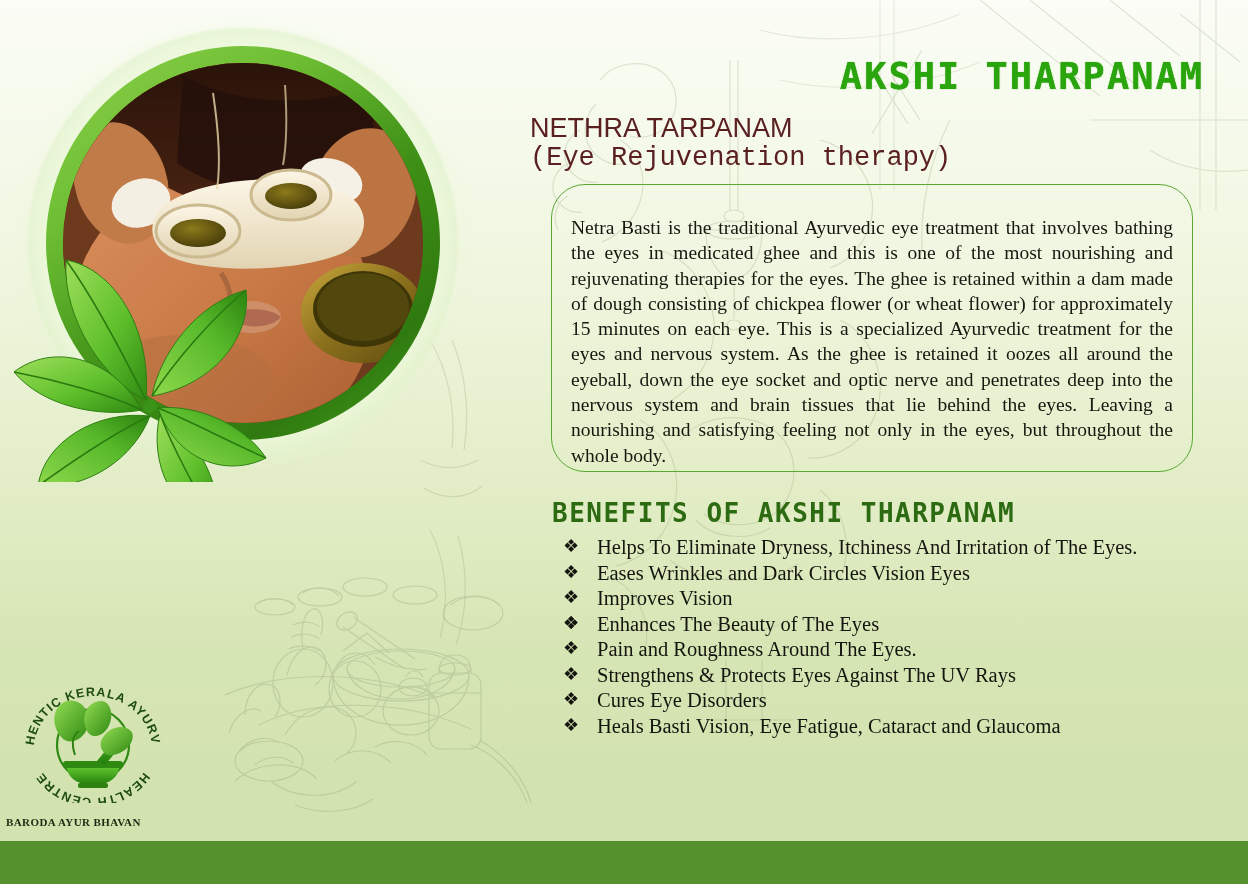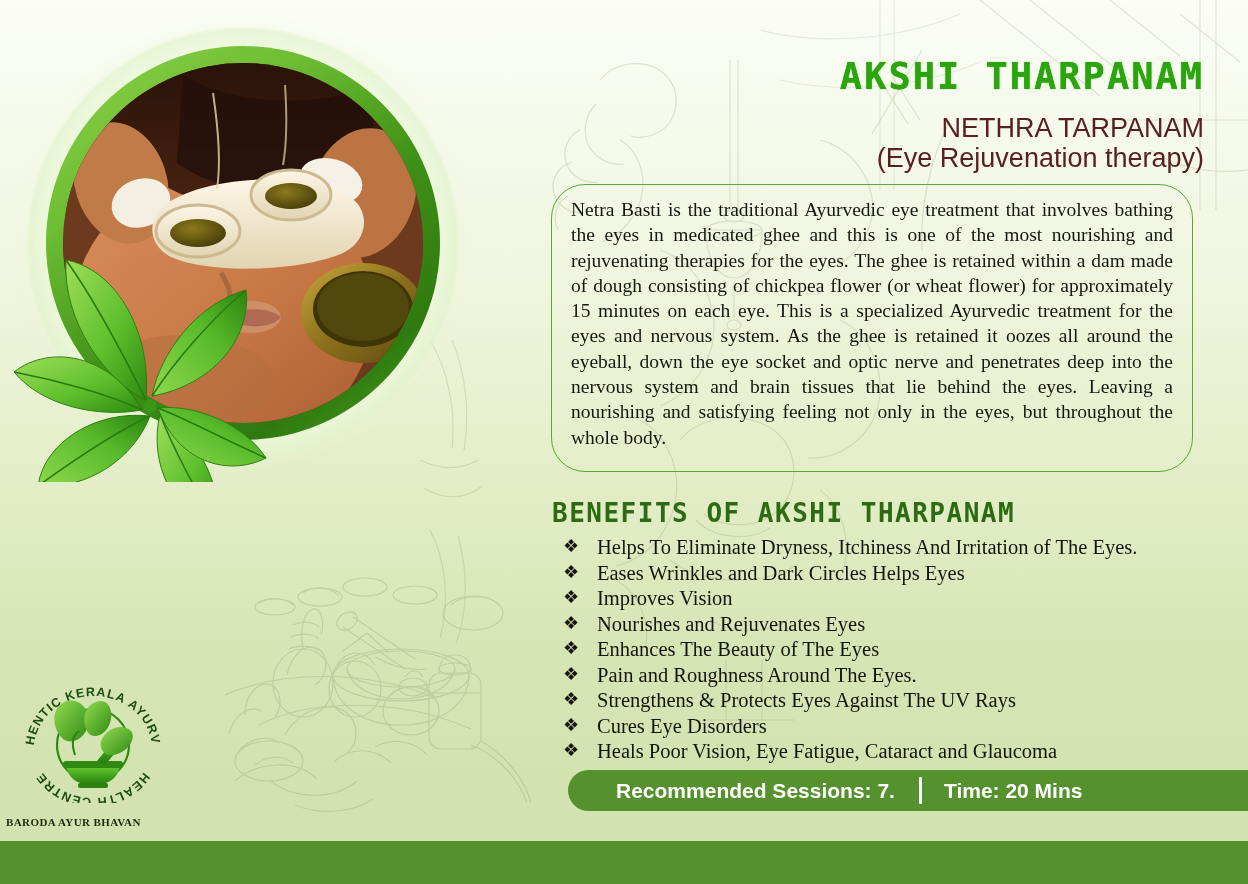--- a/index.html
+++ b/index.html
@@ -49,32 +49,32 @@
   #bottom-strip{position:absolute;left:0;bottom:0;width:1248px;height:43px;background:#55912c;}
   
   #right{position:absolute;left:530px;top:0;width:718px;height:884px;}
   #title{
     position:absolute;left:0;top:55px;width:674px;text-align:right;
     font-family:"DejaVu Sans Mono","Liberation Mono",monospace;
     font-weight:bold;font-size:37px;letter-spacing:2px;color:#2aa50d;
     text-shadow:0 0 1px #2aa50d;
   }
   #subtitle1{
-    position:absolute;left:0;top:113px;width:674px;text-align:right;
+    position:absolute;left:0;top:113px;width:674px;text-align:left;
     font-family:"Liberation Sans",sans-serif;font-size:27px;color:#5a2020;
   }
   #subtitle2{
-    position:absolute;left:0;top:143px;width:674px;text-align:right;
-    font-family:Liberation Sans, sans-serif;font-size:27px;color:#5a2020;
+    position:absolute;left:0;top:143px;width:674px;text-align:left;
+    font-family:Liberation Mono, monospace;font-size:27px;color:#5a2020;
   }
   #desc-box{
     position:absolute;left:21px;top:184px;width:642px;height:288px;
     border:1.3px solid #5aa832;border-radius:34px;
     box-sizing:border-box;
-    padding:12px 19px 10px 19px;
+    padding:30px 19px 10px 19px;
   }
   #desc-text{
     font-family:"Liberation Serif",serif;
     font-size:19.5px;line-height:25.3px;color:#16170f;
     text-align:justify;text-justify:inter-word;
     hyphens:none;
   }
   #benefits-head{
     position:absolute;left:22px;top:498px;
     font-family:"DejaVu Sans Mono","Liberation Mono",monospace;
@@ -356,31 +356,26 @@
     <div id="subtitle1">NETHRA TARPANAM</div>
     <div id="subtitle2">(Eye Rejuvenation therapy)</div>
 
     <div id="desc-box">
       <div id="desc-text">Netra Basti is the traditional Ayurvedic eye treatment that involves bathing the eyes in medicated ghee and this is one of the most nourishing and rejuvenating therapies for the eyes. The ghee is retained within a dam made of dough consisting of  chickpea flower (or wheat flower) for approximately 15 minutes on each eye. This is a specialized Ayurvedic treatment for the eyes and nervous system. As the ghee is retained it oozes all around the eyeball, down the eye socket and optic nerve and penetrates deep into the nervous system and brain tissues that lie behind the eyes. Leaving a nourishing and satisfying feeling not only in the eyes, but throughout the whole body.</div>
     </div>
 
     <div id="benefits-head">BENEFITS OF AKSHI THARPANAM</div>
     <ul id="benefits-list">
         <li><span class="bul">❖</span><span>Helps To Eliminate Dryness, Itchiness And Irritation of The Eyes.</span></li>
-        <li><span class="bul">❖</span><span>Eases Wrinkles and Dark Circles Helps Eyes</span></li>
+        <li><span class="bul">❖</span><span>Eases Wrinkles and Dark Circles Vision Eyes</span></li>
         <li><span class="bul">❖</span><span>Improves Vision</span></li>
-        <li><span class="bul">❖</span><span>Nourishes and Rejuvenates Eyes</span></li>
+        <li><span class="bul">❖</span></li>
         <li><span class="bul">❖</span><span>Enhances The Beauty of The Eyes</span></li>
         <li><span class="bul">❖</span><span>Pain and Roughness Around The Eyes.</span></li>
         <li><span class="bul">❖</span><span>Strengthens &amp; Protects Eyes Against The UV Rays</span></li>
         <li><span class="bul">❖</span><span>Cures Eye Disorders</span></li>
-        <li><span class="bul">❖</span><span>Heals Poor Vision, Eye Fatigue, Cataract and Glaucoma</span></li>
+        <li><span class="bul">❖</span><span>Heals Basti Vision, Eye Fatigue, Cataract and Glaucoma</span></li>
       </ul>
   </div>
 
-  <div id="session-bar">
-    <span class="lbl" id="sessions-label">Recommended Sessions: 7.</span>
-    <span id="bar-divider"></span>
-    <span class="lbl">Time: 20 Mins</span>
-  </div>
 
   <div id="bottom-strip"></div>
 </div>
 
 </body></html>

